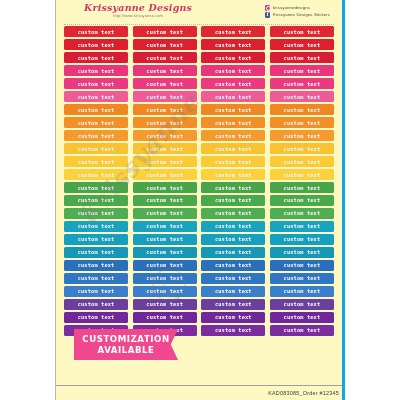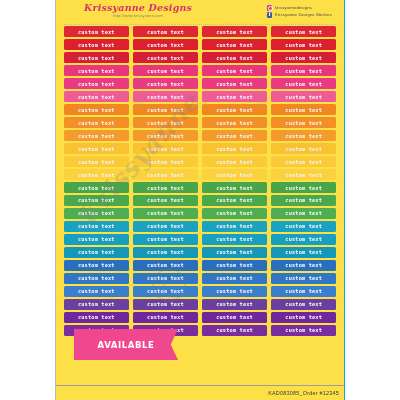--- a/index.html
+++ b/index.html
@@ -19,23 +19,23 @@
     background: #ffffff;
   }
 
   
   #card {
     position: absolute;
     left: 55px;
     top: 0px;
     width: 290px;
     height: 400px;
-    background: #fde047;
+    background: #fef9c3;
     border-left: 1px solid #b9b9b9;
-    border-right: 1px solid #0ea5e9;
+    border-right: 3px solid #0ea5e9;
     overflow: hidden;
   }
 
   
   #header {
     position: relative;
     height: 26px;
     padding: 2px 6px 0 6px;
     display: flex;
     align-items: flex-start;
@@ -617,20 +617,21 @@
           </div>
         </div>
       </div>
 
     <div id="watermark">
       <div id="watermark-text">Krissyanne</div>
       <div id="watermark-ring"></div>
     </div>
 
     <div id="custom-banner">
+      <div class="banner-line">CUSTOMIZATION</div>
       <div class="banner-line">AVAILABLE</div>
     </div>
 
     <div id="footer">
       <span id="order-code">KAD083085_Order #12345</span>
     </div>
 
   </div>
 </div>
 

